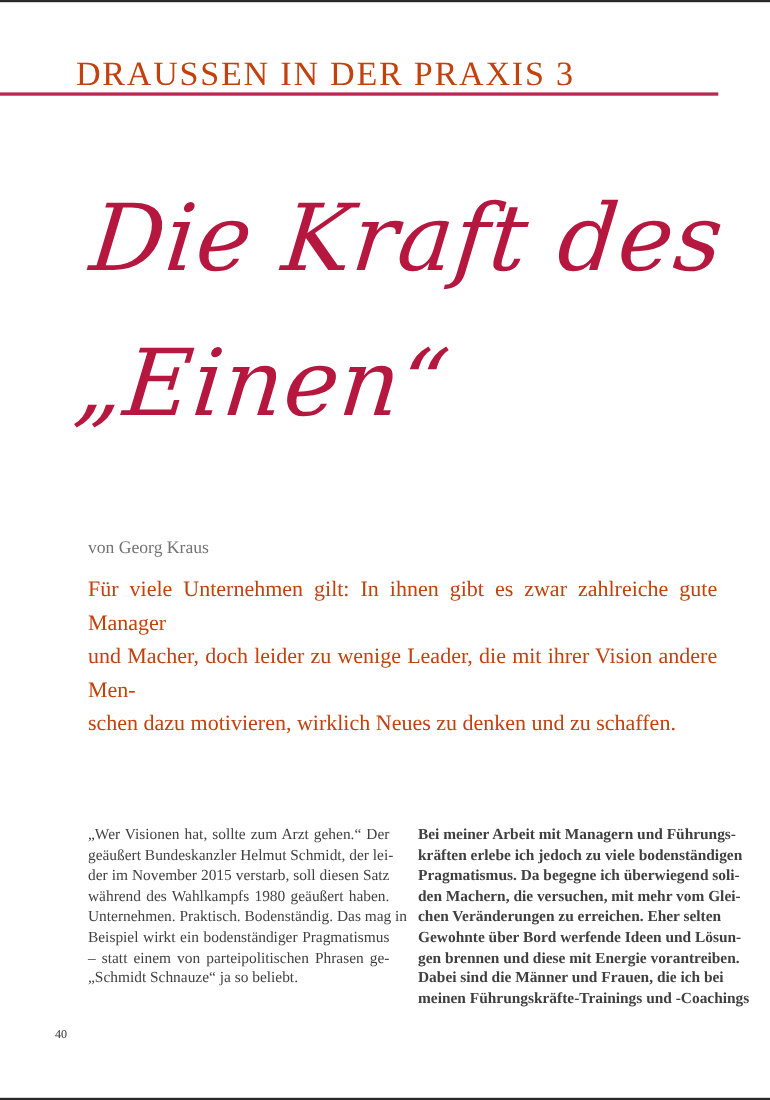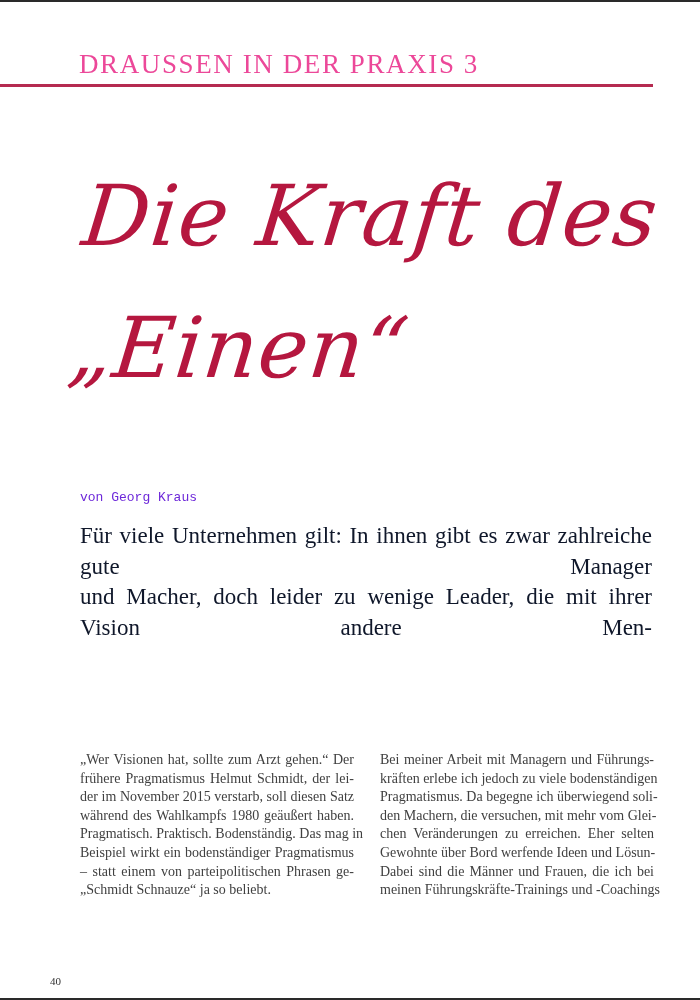--- a/index.html
+++ b/index.html
@@ -5,87 +5,89 @@
   html, body { margin: 0; padding: 0; }
   body {
     width: 700px; height: 1000px; position: relative; overflow: hidden;
     background: #ffffff;
     font-family: "Liberation Serif", "DejaVu Serif", serif;
     color: #1d1d1d;
   }
   .edge-top { position: absolute; left: 0; top: 0; width: 700px; height: 2px; background: #2a2a2a; }
   .edge-bottom { position: absolute; left: 0; bottom: 0; width: 700px; height: 2px; background: #2a2a2a; }
   .section-head {
-    position: absolute; left: 79px; top: 49px;
+    position: absolute; left: 69px; top: 49px;
     font-family: "Liberation Serif", serif;
-    font-size: 27px; letter-spacing: 1.6px; color: #ec4899;
+    font-size: 31px; letter-spacing: 1.6px; color: #c2410c;
     white-space: nowrap;
   }
   .section-rule { position: absolute; left: 0; top: 84px; width: 653px; height: 3px; background: #b52a50; }
   .title {
     position: absolute; left: 76px; top: 150px; width: 560px;
     font-family: "DejaVu Serif", serif; font-style: italic;
     color: #b5173f; font-size: 84px; line-height: 132px;
     transform: skewX(-6deg); letter-spacing: 1px;
   }
   .title .line { display: block; white-space: nowrap; }
-  .byline { position: absolute; left: 80px; top: 490px; font-size: 13px; color: #6d28d9; font-family: Liberation Mono, monospace; }
+  .byline { position: absolute; left: 80px; top: 490px; font-size: 16px; color: #737373; }
   .lede {
     position: absolute; left: 80px; top: 521px; width: 572px;
-    font-size: 23px; line-height: 30.5px; text-align: justify; color: #0f172a;
+    font-size: 20px; line-height: 30.5px; text-align: justify; color: #c2410c;
   }
   .lede .l { display: block; text-align: justify; text-align-last: justify; }
   .lede .l.last { text-align-last: left; }
   .col {
     position: absolute; top: 751px; width: 274px;
     font-size: 14px; line-height: 18.6px; color: #404040;
   }
   .col .l { display: block; text-align: justify; text-align-last: justify; white-space: nowrap; overflow: visible; }
   .col .l.last { text-align-last: left; }
   .col-left { left: 80px; }
-  .col-right { left: 380px; }
-  .page-num { position: absolute; left: 50px; top: 935px; font-size: 11px; color: #333; margin-top: 40px; }
+  .col-right { left: 380px; font-weight: bold; }
+  .page-num { position: absolute; left: 50px; top: 935px; font-size: 11px; color: #333; }
 </style>
 </head>
 <body>
 
 <div class="edge-top"></div>
 
 <div class="section-head">DRAUSSEN IN DER PRAXIS 3</div>
 <div class="section-rule"></div>
 
 <h1 class="title" style="margin:0;font-weight:normal;">
   <span class="line">Die Kraft des</span>
   <span class="line">„Einen“</span>
 </h1>
 
 <div class="byline">von Georg Kraus</div>
 
 <div class="lede">
   <span class="l">Für viele Unternehmen gilt: In ihnen gibt es zwar zahlreiche gute Manager</span>
   <span class="l">und Macher, doch leider zu wenige Leader, die mit ihrer Vision andere Men-</span>
+  <span class="l last">schen dazu motivieren, wirklich Neues zu denken und zu schaffen.</span>
 </div>
 
 <div class="col col-left">
   <span class="l">„Wer Visionen hat, sollte zum Arzt gehen.“ Der</span>
-  <span class="l">frühere Pragmatismus Helmut Schmidt, der lei-</span>
+  <span class="l">geäußert Bundeskanzler Helmut Schmidt, der lei-</span>
   <span class="l">der im November 2015 verstarb, soll diesen Satz</span>
   <span class="l">während des Wahlkampfs 1980 geäußert haben.</span>
-  <span class="l">Pragmatisch. Praktisch. Bodenständig. Das mag in</span>
+  <span class="l">Unternehmen. Praktisch. Bodenständig. Das mag in</span>
   <span class="l">Beispiel wirkt ein bodenständiger Pragmatismus</span>
   <span class="l">– statt einem von parteipolitischen Phrasen ge-</span>
   <span class="l last">„Schmidt Schnauze“ ja so beliebt.</span>
 </div>
 
 <div class="col col-right">
   <span class="l">Bei meiner Arbeit mit Managern und Führungs-</span>
   <span class="l">kräften erlebe ich jedoch zu viele bodenständigen</span>
   <span class="l">Pragmatismus. Da begegne ich überwiegend soli-</span>
   <span class="l">den Machern, die versuchen, mit mehr vom Glei-</span>
   <span class="l">chen Veränderungen zu erreichen. Eher selten</span>
   <span class="l">Gewohnte über Bord werfende Ideen und Lösun-</span>
+  <span class="l last">gen brennen und diese mit Energie vorantreiben.</span>
   <span class="l">Dabei sind die Männer und Frauen, die ich bei</span>
   <span class="l">meinen Führungskräfte-Trainings und -Coachings</span>
 </div>
 
 <div class="page-num">40</div>
 
 <div class="edge-bottom"></div>
 
 </body></html>

